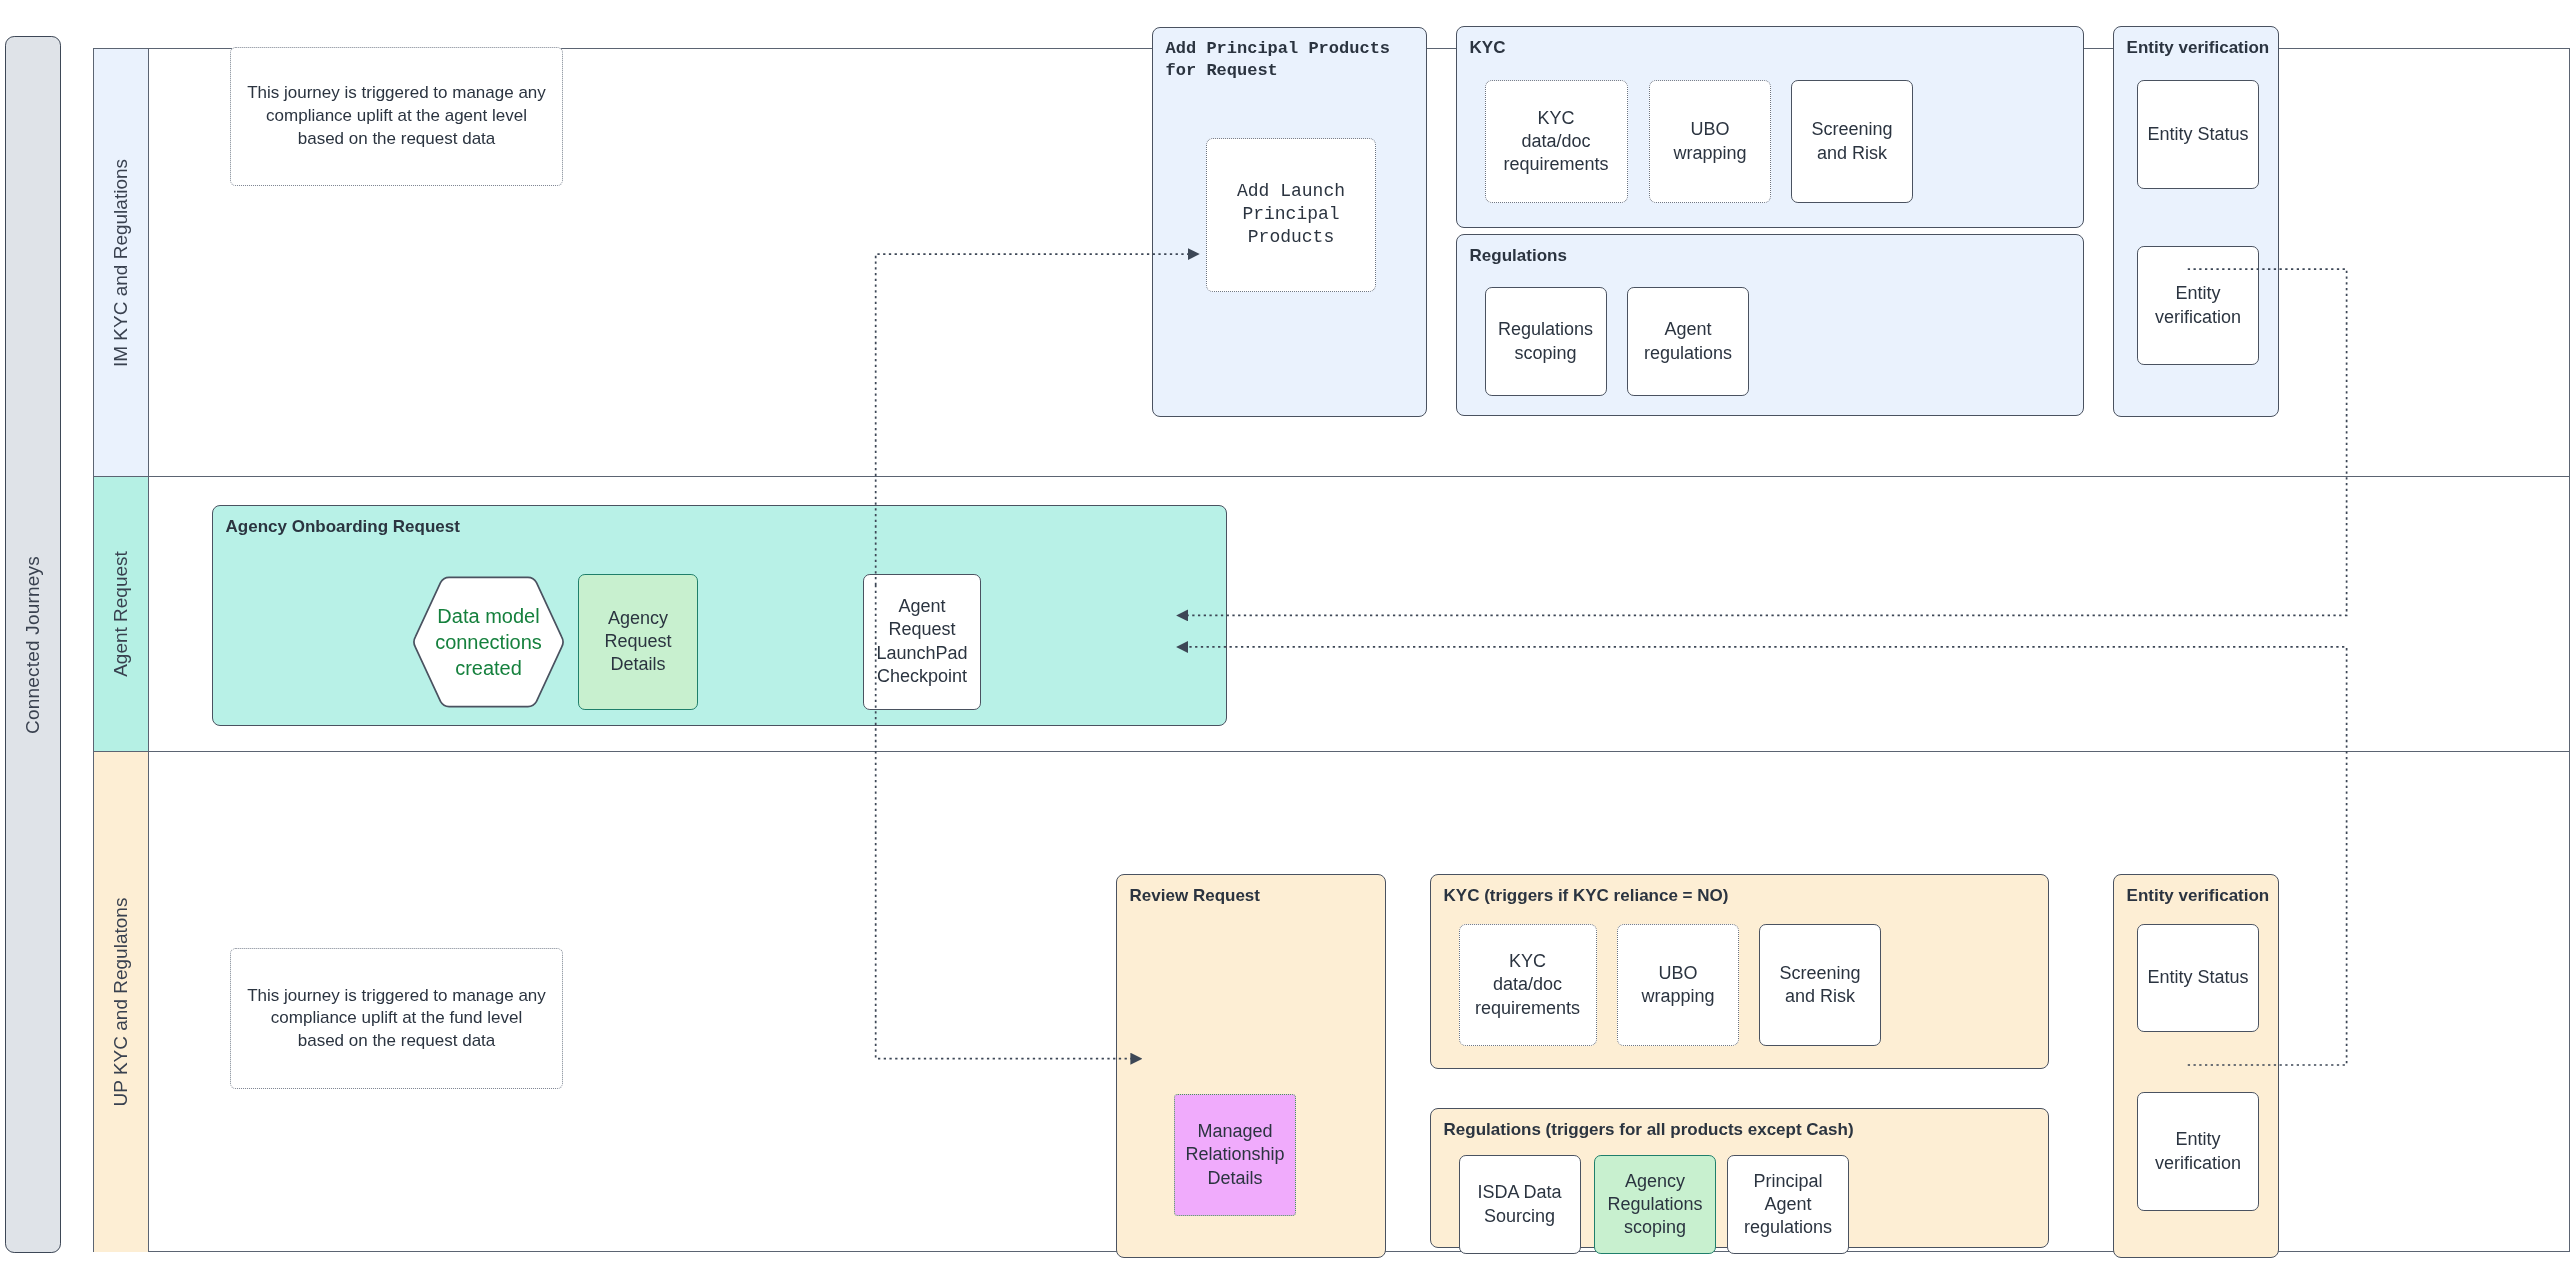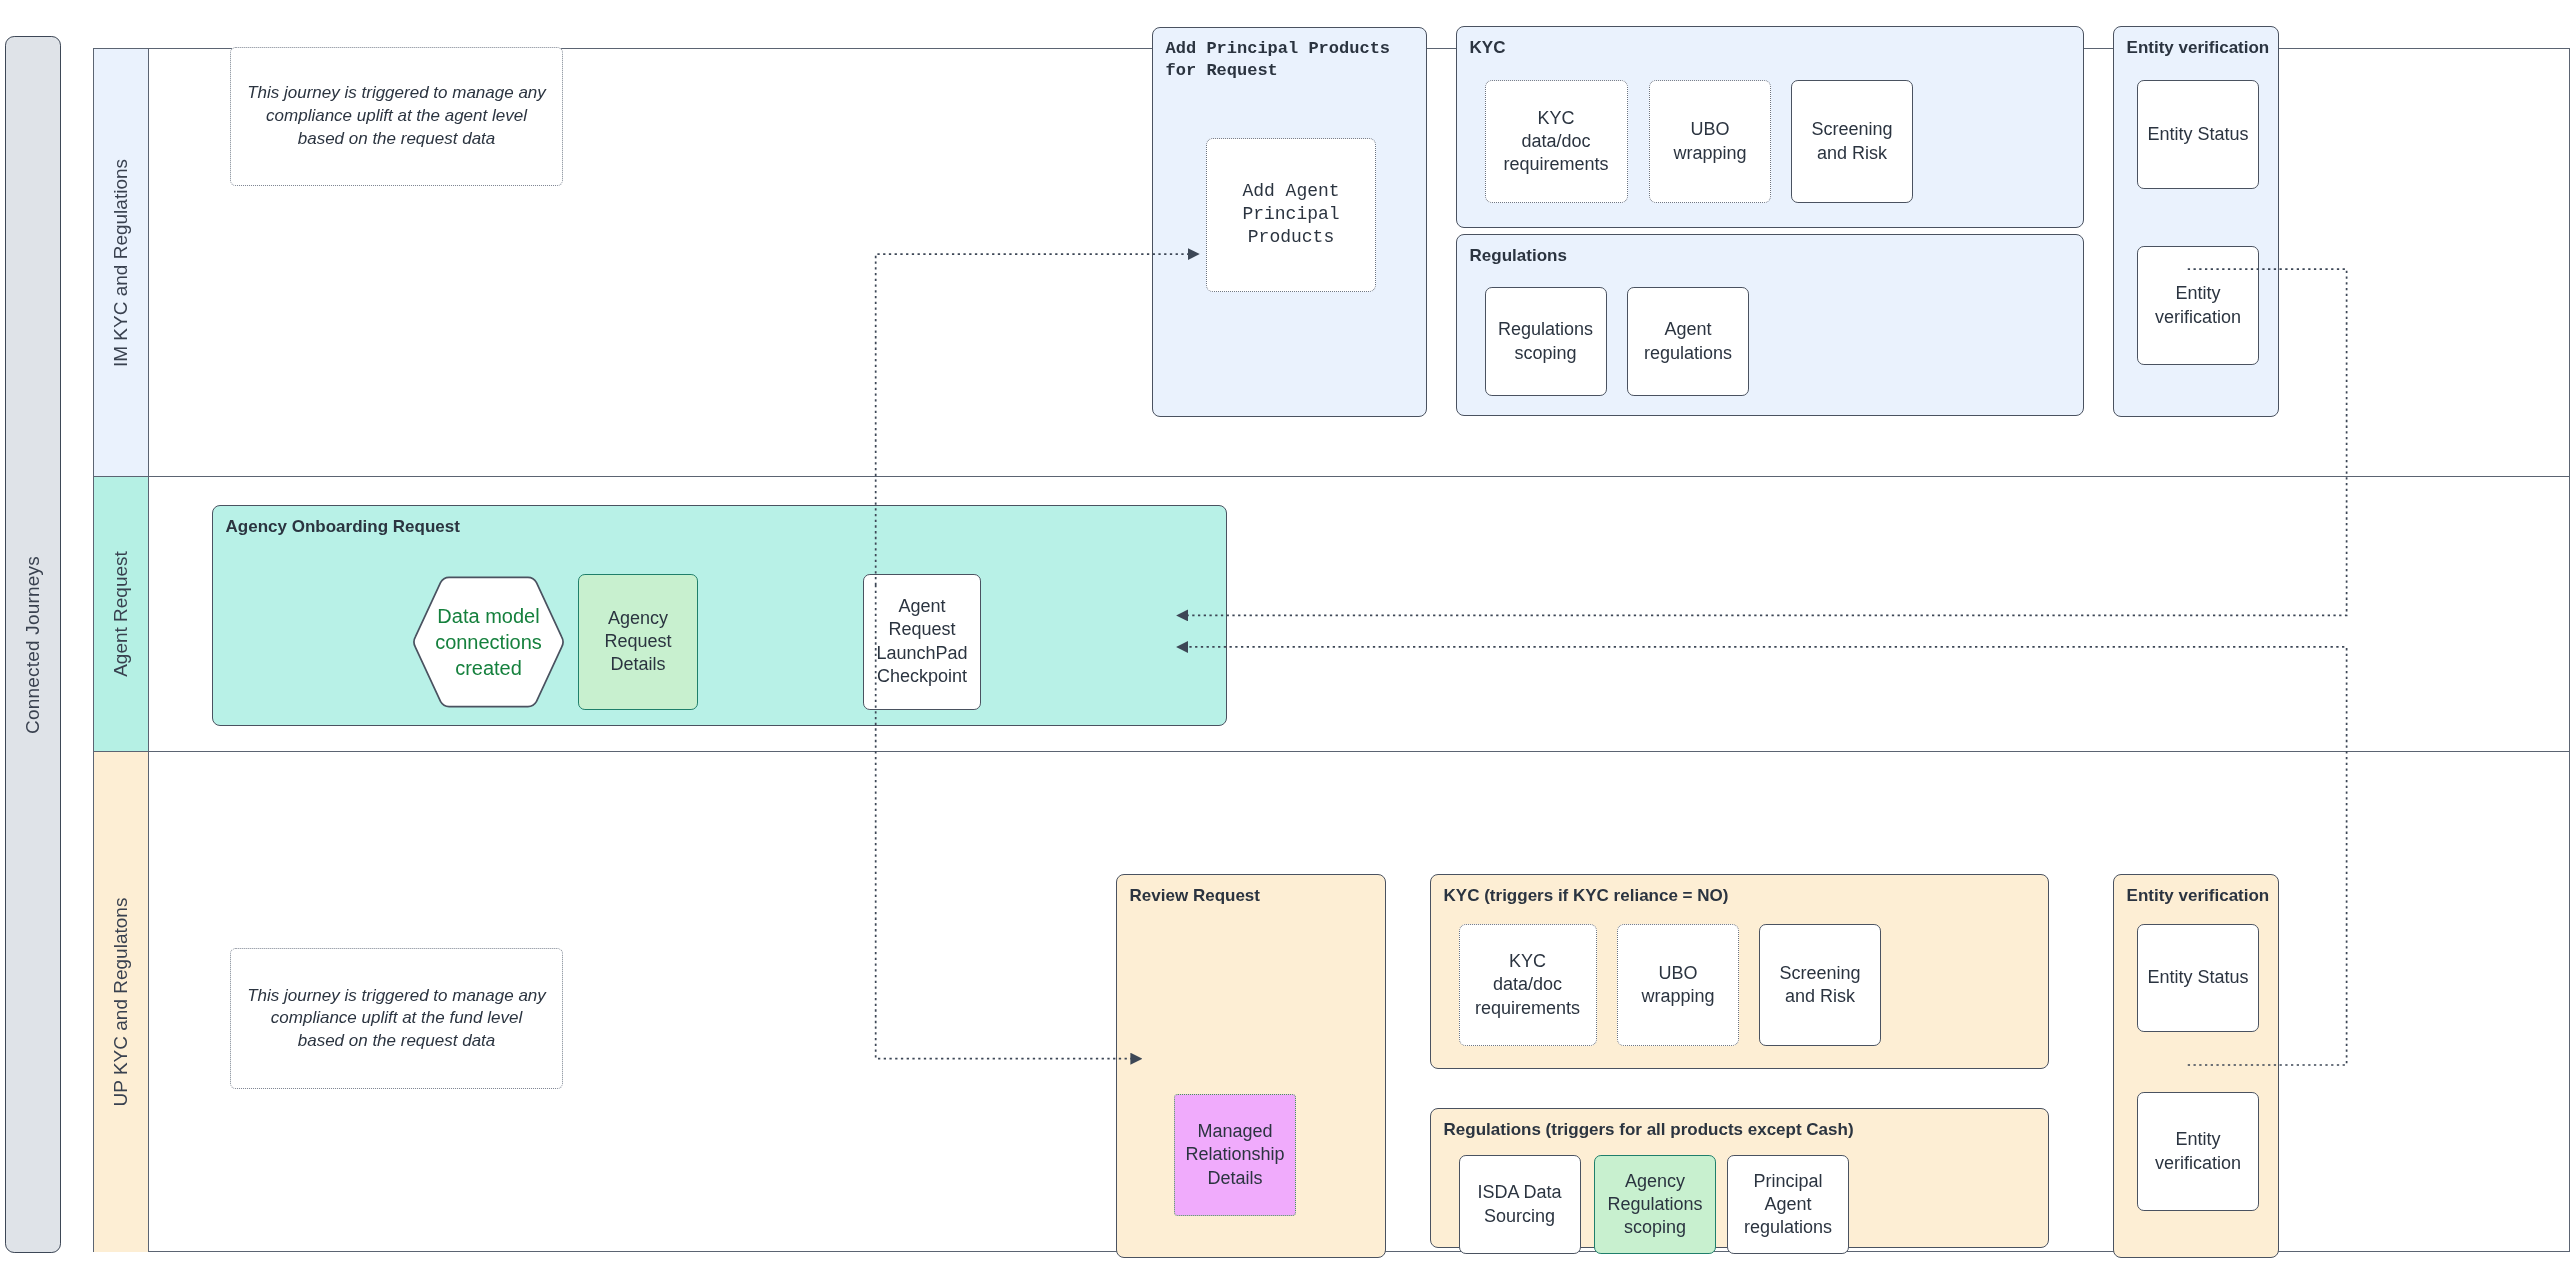--- a/index.html
+++ b/index.html
@@ -119,21 +119,20 @@
   }
   .box-green-dotted{
     background:#f0abfc;
     border:1.4px dotted #43a04e;
     border-radius:4px;
   }
   .note{
     background:#ffffff;
     border:1.1px dotted #7a828f;
     border-radius:5.7px;
-    font-style:italic;
     font-size:17px;
     line-height:1.33;
     padding:0 15px;
   }
   
   .hex{
     position:absolute;
     box-sizing:border-box;
   }
   .hex svg{position:absolute;left:0;top:0;}
@@ -161,21 +160,21 @@
     <div class="lane lane-im" style="top:0; height:428px;">
       <div class="lane-label">
         <span>IM KYC and Regulations</span>
       </div>
 
       <div class="node note" style="left:136px; top:-5.7px; width:333px; height:139px; top:-2.3px;">This journey is triggered to manage any compliance uplift at the agent level based on the request data</div>
 
       <div class="grp grp-blue" style="left:1058px; top:-22.4px; width:275px; height:390px;font-family:Liberation Mono, monospace;">
         <div class="grp-title">Add Principal Products
 for Request</div>
-        <div class="node box-dotted" style="left:53px; top:110px; width:170px; height:154px;">Add Agent
+        <div class="node box-dotted" style="left:53px; top:110px; width:170px; height:154px;">Add Launch
 Principal
 Products</div>
       </div>
 
       <div class="grp grp-blue" style="left:1362px; top:-23px; width:628px; height:202px;">
         <div class="grp-title">KYC</div>
         <div class="node box-dotted" style="left:27.5px; top:53px; width:143px; height:123px;">KYC
 data/doc
 requirements</div>
         <div class="node box-dotted" style="left:192px; top:53px; width:122px; height:123px;">UBO

